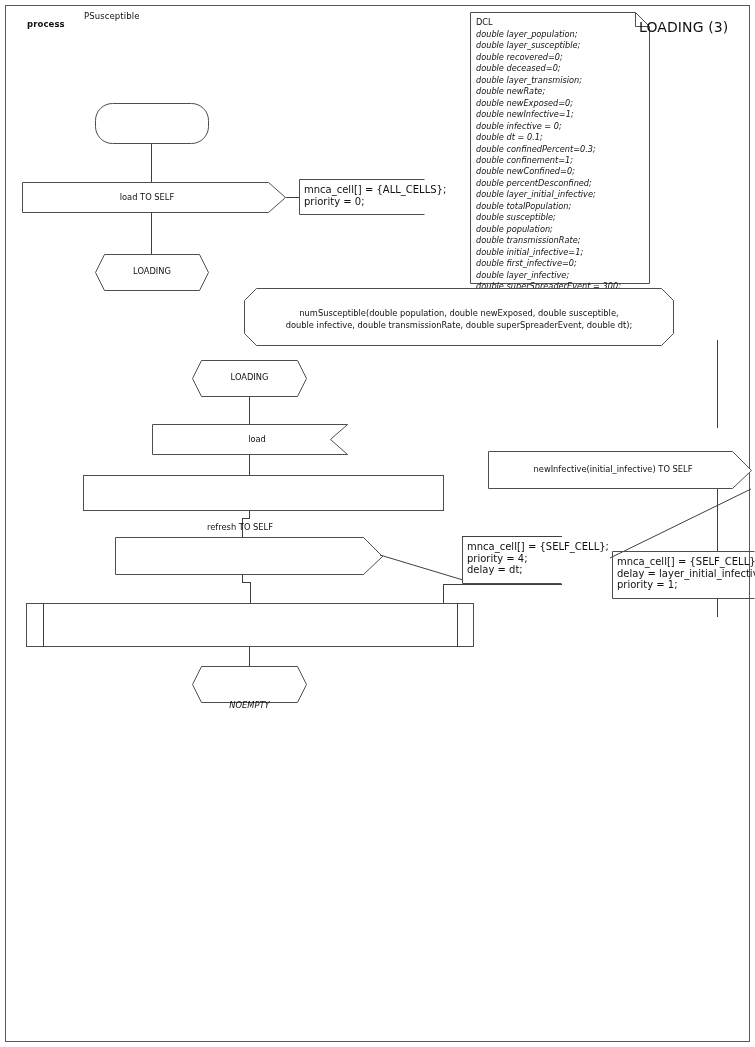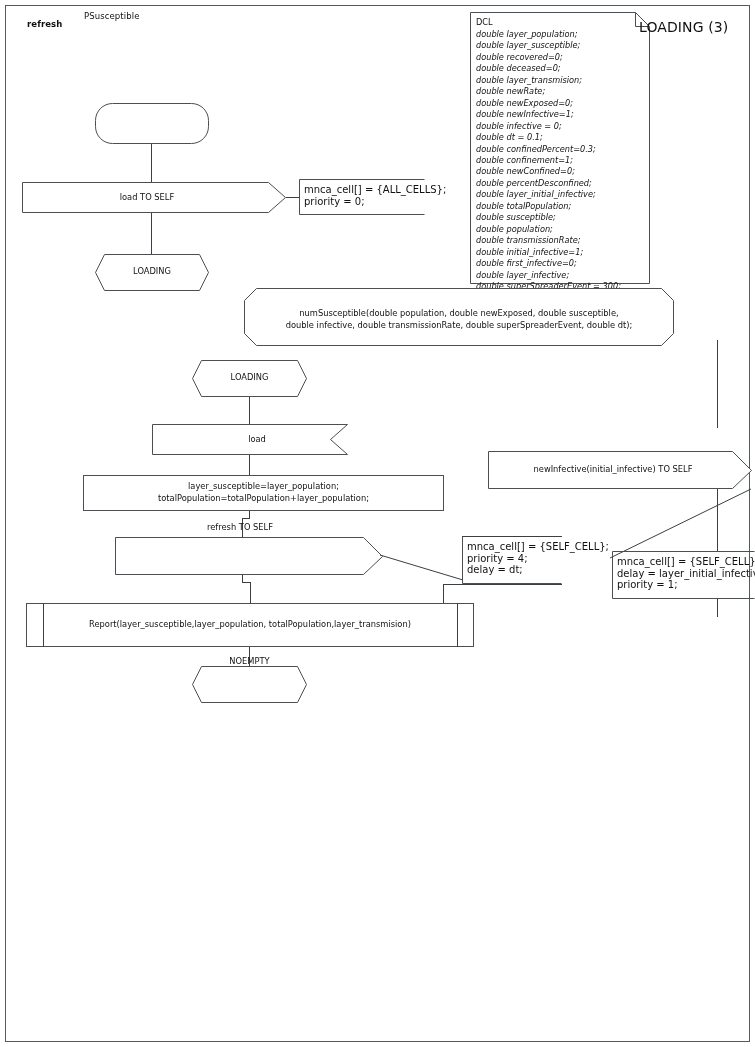--- a/index.html
+++ b/index.html
@@ -92,21 +92,21 @@
     text-align: left;
   }
 </style>
 </head>
 <body>
 
 <div id="page">
 
   <div class="page-frame"></div>
 
-  <div class="hdr bold" style="left:27px; top:19px;">refresh</div>
+  <div class="hdr bold" style="left:27px; top:19px;">process</div>
   <div class="hdr" style="left:84px; top:11px;">PSusceptible</div>
 
   <svg class="shape" style="left:470px; top:12px;" width="180" height="272" viewBox="0 0 180 272">
     <path d="M0.5,0.5 L165.5,0.5 L179.5,14.5 L179.5,271.5 L0.5,271.5 Z"></path>
     <path d="M165.5,0.5 L165.5,14.5 L179.5,14.5" style="fill:none;"></path>
   </svg>
   <div class="dcltext" style="left:476px; top:17px;">DCL</div>
   <div class="dcltext" id="dcl-decls" style="left:476px; top:29px;font-style:italic;">double layer_population;
 double layer_susceptible;
 double recovered=0;
@@ -176,22 +176,20 @@
   <div class="vline" style="left:249px; top:397px; height:27px;"></div>
 
   <svg class="shape" style="left:152px; top:424px;" width="196" height="31" viewBox="0 0 196 31">
     <path d="M0.5,0.5 L195.5,0.5 L178.5,15.5 L195.5,30.5 L0.5,30.5 Z"></path>
   </svg>
   <div class="label" style="left:152px; top:434px; width:210px;">load</div>
 
   <div class="vline" style="left:249px; top:455px; height:20px;"></div>
 
   <div class="box" style="left:83px; top:475px; width:361px; height:36px;"></div>
-  <div class="label" id="task-assign" style="left:83px; top:481px; width:361px;">layer_susceptible=layer_population;
-totalPopulation=totalPopulation+layer_population;</div>
 
   <div class="vline" style="left:249px; top:511px; height:8px;"></div>
   <div class="hline" style="left:242px; top:518px; width:8px;"></div>
   <div class="vline" style="left:242px; top:518px; height:19px;"></div>
 
   <svg class="shape" style="left:115px; top:537px;" width="268" height="38" viewBox="0 0 268 38">
     <path d="M0.5,0.5 L248.5,0.5 L267.5,19.5 L248.5,37.5 L0.5,37.5 Z"></path>
   </svg>
   <div class="label" style="left:115px; top:522px; width:250px;">refresh TO SELF</div>
 
@@ -237,22 +235,21 @@
   <div class="vline" style="left:242px; top:575px; height:8px;"></div>
   <div class="hline" style="left:242px; top:582px; width:9px;"></div>
   <div class="vline" style="left:250px; top:582px; height:21px;"></div>
 
   <div class="vline" style="left:443px; top:584px; height:19px;"></div>
   <div class="hline" style="left:443px; top:584px; width:20px;"></div>
 
   <div class="box" style="left:26px; top:603px; width:448px; height:44px;"></div>
   <div class="vline" style="left:43px; top:603px; height:44px;"></div>
   <div class="vline" style="left:457px; top:603px; height:44px;"></div>
-  <div class="label" style="left:43px; top:619px; width:414px;">Report(layer_susceptible,layer_population, totalPopulation,layer_transmision)</div>
 
   <div class="vline" style="left:249px; top:647px; height:19px;"></div>
 
   <svg class="shape" style="left:192px; top:666px;" width="115" height="37" viewBox="0 0 115 37">
     <path d="M9.5,0.5 L105.5,0.5 L114.5,18.5 L105.5,36.5 L9.5,36.5 L0.5,18.5 Z"></path>
   </svg>
-  <div class="label" style="left:192px; top:656px; width:115px;">NOEMPTY</div>
+  <div class="label" style="left:192px; top:700px; width:115px;font-style:italic;">NOEMPTY</div>
 
 </div>
 
 </body></html>

